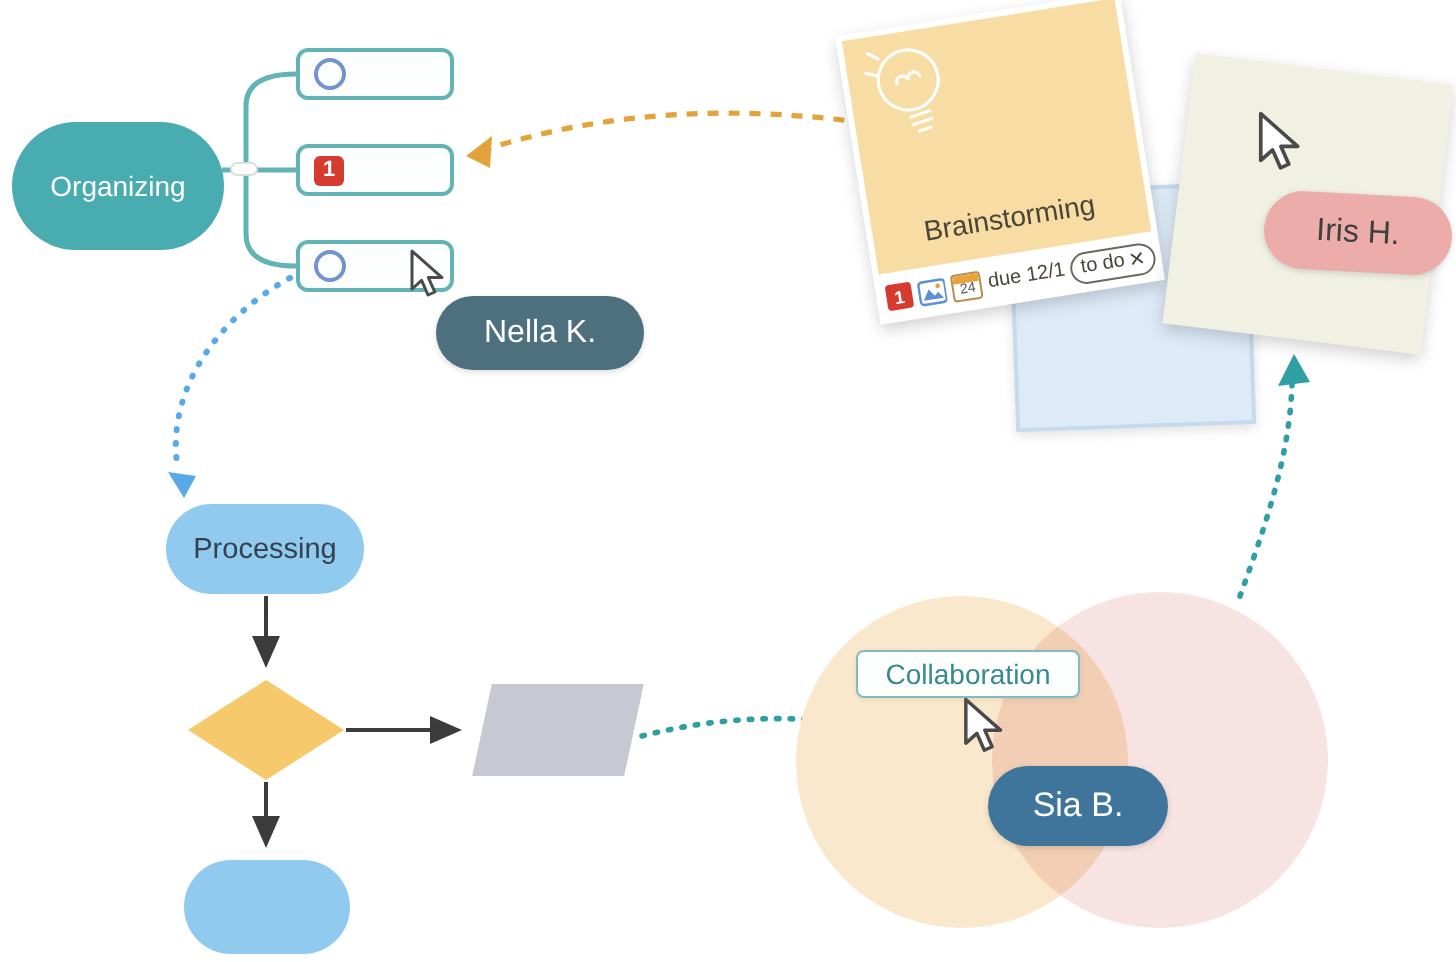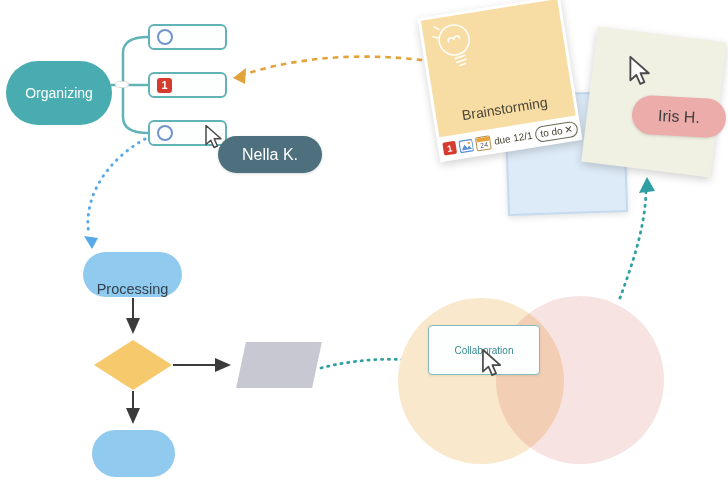--- a/index.html
+++ b/index.html
@@ -23,52 +23,52 @@
   .fill-o{fill:var(--dash-orange);} .fill-b{fill:var(--dash-blue);} .fill-t{fill:var(--dash-teal);}
   .pill{display:flex;align-items:center;justify-content:center;border-radius:999px;}
   .organizing{left:6px;top:61px;width:106px;height:64px;background:var(--teal);color:#fff;font-size:14px;z-index:2;}
   .tree-card{left:148px;width:79px;height:26px;background:#FDFEFE;border:2px solid var(--tree-line);
     border-radius:6px;display:flex;align-items:center;padding-left:7px;box-sizing:border-box;z-index:2;}
   .card-circle{width:12px;height:12px;border:2px solid var(--circle-blue);border-radius:50%;}
   .card-badge{width:15px;height:15px;background:var(--badge-red);border-radius:3px;color:#fff;
     font-size:11px;font-weight:bold;display:flex;align-items:center;justify-content:center;}
   .junction{left:115px;top:81px;width:14px;height:7px;background:#fff;border:1px solid #D8DEDE;border-radius:4px;z-index:3;box-sizing:border-box;}
   .name-tag{color:#fff;z-index:5;box-shadow:0 1px 3px rgba(0,0,0,.15);}
-  .nella{left:218px;top:136px;width:104px;height:37px;background:var(--slate);font-size:16px;}
+  .nella{left:218px;top:148px;width:104px;height:37px;background:var(--slate);font-size:16px;}
   .sia{left:494px;top:383px;width:90px;height:40px;background:var(--steel);font-size:17px;}
   .iris{left:632px;top:97px;width:94px;height:39px;background:var(--pink-label);color:#3F3F3F;font-size:16px;transform:rotate(3deg);}
   .cursor{z-index:6;}
   .note{box-shadow:0 3px 8px rgba(0,0,0,.18);}
   .note-brainstorm{left:428px;top:6px;width:144px;height:146px;background:#fff;transform:rotate(-9deg);z-index:4;}
   .note-brainstorm .paper{position:absolute;left:3px;top:3px;right:3px;height:118px;background:var(--note-tan);}
   .note-brainstorm .title{position:absolute;left:0;top:92px;width:100%;text-align:center;font-size:14px;color:#4A4536;}
   .note-footer{position:absolute;left:3px;right:3px;bottom:2px;height:21px;display:flex;align-items:center;gap:3px;padding-left:2px;background:#fff;}
   .mini-badge{width:13px;height:13px;background:var(--badge-red);border-radius:2px;color:#fff;font-size:9px;
     font-weight:bold;display:flex;align-items:center;justify-content:center;flex:none;}
   .cal-icon{width:15px;height:14px;border:1px solid #B98F4E;border-radius:2px;background:#fff;
     display:flex;flex-direction:column;overflow:hidden;box-sizing:border-box;flex:none;}
   .cal-top{height:4px;background:#E8A33D;}
   .cal-num{font-size:7px;line-height:8px;text-align:center;color:#555;}
   .due{font-size:10px;color:#4A4536;white-space:nowrap;}
   .todo-tag{display:flex;align-items:center;gap:2px;border:1.3px solid #6A6A5A;border-radius:9px;
     padding:0 4px;height:14px;font-size:10px;color:#4A4536;white-space:nowrap;}
   .note-blue{left:506px;top:93px;width:120px;height:121px;background:var(--note-blue);border:2px solid #C6DAEE;
     transform:rotate(-2deg);z-index:3;box-sizing:border-box;box-shadow:0 2px 6px rgba(0,0,0,.12);}
   .note-cream{left:589px;top:34px;width:130px;height:136px;background:var(--note-cream);transform:rotate(7deg);z-index:4;}
-  .processing{left:83px;top:252px;width:99px;height:45px;background:var(--flow-blue);color:#33424E;font-size:14.5px;z-index:2;align-items:flex-end;}
+  .processing{left:83px;top:252px;width:99px;height:45px;background:var(--flow-blue);color:#33424E;font-size:14.5px;z-index:2;}
   .diamond{left:94px;top:340px;width:78px;height:50px;background:var(--diamond-orange);
     clip-path:polygon(50% 0,100% 50%,50% 100%,0 50%);z-index:2;}
   .para{left:241px;top:342px;width:76px;height:46px;background:var(--gray-shape);transform:skewX(-12deg);z-index:2;}
   .end-pill{left:92px;top:430px;width:83px;height:47px;background:var(--flow-blue);z-index:2;}
   .venn{position:absolute;left:0;top:0;width:728px;height:481px;z-index:2;isolation:isolate;pointer-events:none;}
   .venn-circle{position:absolute;border-radius:50%;mix-blend-mode:multiply;pointer-events:auto;}
   .venn-o{left:398px;top:298px;width:166px;height:166px;background:var(--venn-orange);}
   .venn-p{left:496px;top:296px;width:168px;height:168px;background:var(--venn-pink);}
-  .collab{left:428px;top:325px;width:112px;height:50px;background:#FDFFFE;border:1.5px solid #7FBCBE;
-    border-radius:4px;color:var(--collab-teal);font-size:10px;display:flex;align-items:center;justify-content:center;
+  .collab{left:428px;top:325px;width:112px;height:24px;background:#FDFFFE;border:1.5px solid #7FBCBE;
+    border-radius:4px;color:var(--collab-teal);font-size:14px;display:flex;align-items:center;justify-content:center;
     z-index:5;box-sizing:border-box;box-shadow:0 1px 3px rgba(0,0,0,.08);}
   .bulb{position:absolute;left:6px;top:2px;transform:rotate(-10deg);}
   .bulb *{stroke:#fff;stroke-width:1.6;fill:none;stroke-linecap:round;opacity:.95;}
 </style>
 </head>
 <body>
 
 <div class="canvas">
 
   <svg class="connectors" width="728" height="481" viewBox="0 0 728 481">
@@ -183,14 +183,17 @@
     <div class="venn-circle venn-o"></div>
     <div class="venn-circle venn-p"></div>
   </div>
   <div class="abs collab">
     <span>Collaboration</span>
   </div>
 
   <svg class="abs cursor" style="left:477px;top:348px" width="28" height="30" viewBox="0 0 24 26">
       <use href="#cursor-shape"></use>
     </svg>
+  <div class="abs pill name-tag sia">
+    <span>Sia B.</span>
+  </div>
 
 </div>
 
 </body></html>

